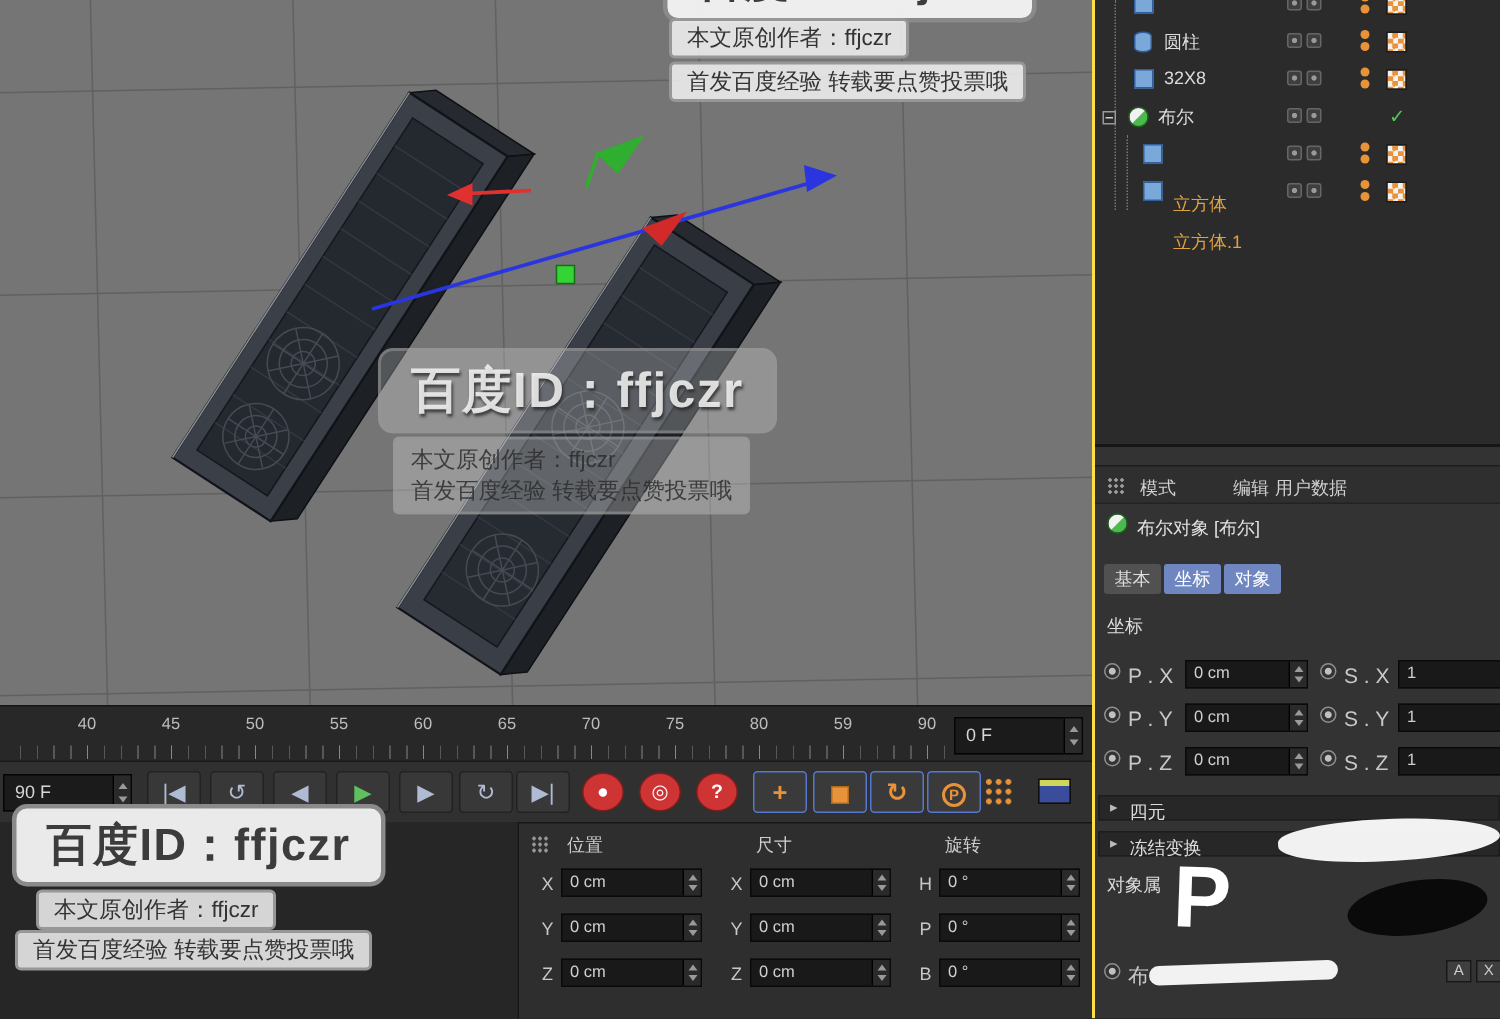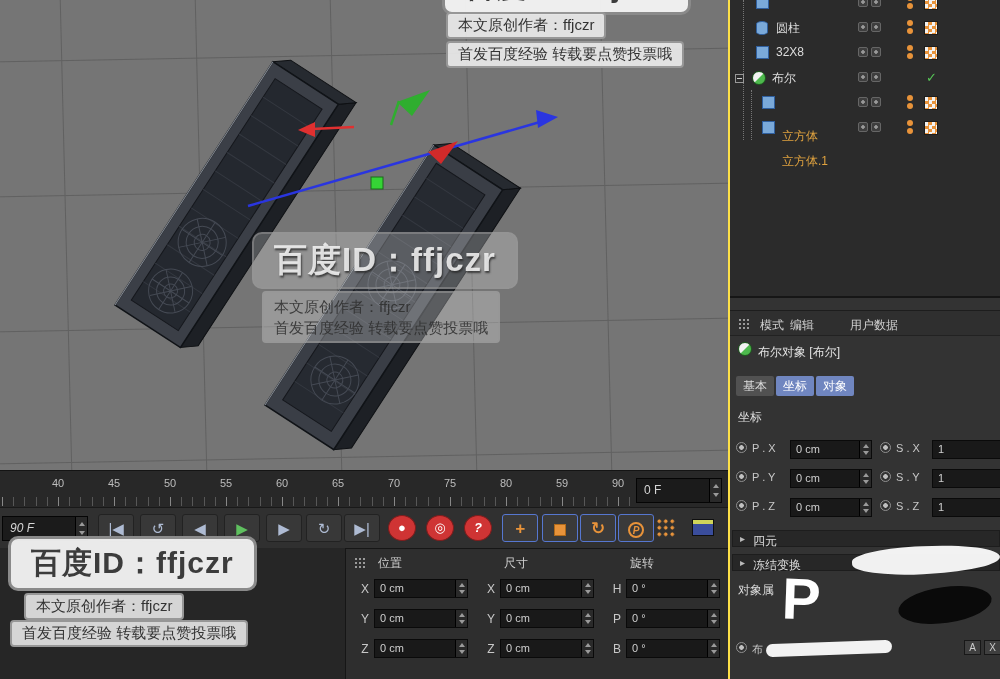--- a/index.html
+++ b/index.html
@@ -31,21 +31,21 @@
     background-image:repeating-linear-gradient(90deg,#888 0 1px,transparent 1px 56px),repeating-linear-gradient(90deg,#575757 0 1px,transparent 1px 11.2px);
     background-position:2px 0; }
   .frame-field { position:absolute; left:636px; top:7px; width:86px; height:25px; display:flex; background:#1b1b1b; border:1px solid #050505; }
   .fval { flex:1; font-size:12px; color:#d6d6d6; padding-left:7px; line-height:22px; white-space:nowrap; overflow:hidden; }
   .stp { width:12px; border-left:1px solid #000; background:#2a2a2a; display:flex; flex-direction:column; align-items:center; justify-content:space-evenly; }
   .stp i { display:block; width:0; height:0; border-left:3px solid transparent; border-right:3px solid transparent; }
   .stp .u { border-bottom:4px solid #9a9a9a; }
   .stp .d { border-top:4px solid #9a9a9a; }
 
   
-  .transport { position:absolute; left:0; top:507px; width:728px; height:41px; background:#303030; border-top:1px solid #191919;font-style:italic; }
+  .transport { position:absolute; left:0; top:507px; width:728px; height:41px; background:#303030; border-top:1px solid #191919; }
   .endfield { position:absolute; left:2px; top:8px; width:86px; height:25px; display:flex; background:#1b1b1b; border:1px solid #050505; }
   .tbtn { position:absolute; top:6px; width:36px; height:28px; text-align:center; line-height:28px; font-size:15px; color:#aebbd3; background:#383838; border:1px solid #222; border-radius:3px; }
   .tbtn.red { width:28px; height:26px; top:7px; border-radius:50%; background:#cf3434; border:1px solid #7e1d1d; color:#fff; font-size:13px; font-weight:bold; line-height:24px; }
   .tbtn.tool { border:1px solid #5677d0; color:#e8933a; font-size:17px; font-weight:bold; background:#3a3a3a; }
   .tbtn.play { color:#5fc05f; }
   .sqico { display:inline-block; width:12px; height:12px; background:#e8933a; border:1px solid #b06a1a; vertical-align:middle; }
   .pcirc { display:inline-block; width:16px; height:16px; line-height:14px; border:2px solid #e8933a; border-radius:50%; font-size:10px; font-weight:bold; color:#e8933a; vertical-align:middle; }
   .odgrid { position:absolute; top:10px; width:20px; height:20px; background-image:radial-gradient(#e8933a 1.7px,transparent 2.1px); background-size:6.5px 6.5px; }
   .film { position:absolute; top:11px; width:22px; height:17px; background:linear-gradient(180deg,#cfd45a 0 4px,#3a4d9c 4px 100%); border:1px solid #0f0f0f; }
 
@@ -81,21 +81,21 @@
   .attr { position:absolute; left:0; top:296px; width:272px; height:383px; background:#333; border-top:2px solid #161616; overflow:hidden; }
   .attr-menu { position:absolute; left:0; top:12px; width:272px; height:26px; background:#2f2f2f; border-top:1px solid #1d1d1d; border-bottom:1px solid #222; }
   .attr-menu span { position:absolute; top:6px; font-size:12px; color:#d0d0d0; }
   .attr-title { position:absolute; left:0; top:44px; height:22px; }
   .attr-title .t { position:absolute; left:28px; top:2px; font-size:12px; color:#e2e2e2; white-space:nowrap; }
   .chip { position:absolute; top:78px; height:20px; line-height:20px; padding:0 7px; font-size:12px; border-radius:2px; color:#ddd; background:#515151; }
   .chip.sel { background:#7086c0; color:#fff; }
   .sect-label { position:absolute; font-size:12px; color:#ddd; }
   .ar { position:absolute; left:0; width:272px; height:24px; }
   .radio { position:absolute; width:11px; height:11px; border:1px solid #909090; border-radius:50%; background:radial-gradient(#c0c0c0 2px,transparent 2.6px); top:4px; }
-  .arl { position:absolute; top:4px; font-size:11px; color:#c8c8c8; white-space:nowrap; }
+  .arl { position:absolute; top:4px; font-size:14px; color:#c8c8c8; white-space:nowrap; }
   .strip { position:absolute; left:2px; width:268px; height:17px; background:#272727; border:1px solid #1d1d1d; }
   .strip .chev { position:absolute; left:7px; top:2px; font-size:10px; color:#bbb; }
   .strip .st { position:absolute; left:20px; top:2px; font-size:12px; color:#ddd; }
   .blob-white { position:absolute; background:#fafafa; opacity:.96; }
   .blob-black { position:absolute; background:#0a0a0a; }
   .big-p { position:absolute; font-size:58px; font-weight:bold; color:#fff; transform:rotate(2deg); line-height:58px; }
   .mini-btn { position:absolute; width:17px; height:15px; background:#3f3f3f; border:1px solid #181818; color:#ccc; font-size:10px; text-align:center; line-height:13px; }
 </style>
 </head>
 <body>
@@ -405,21 +405,21 @@
             <i></i>
           </span>
         <span class="checker"></span>
       </div>
     </div>
 
     <div class="attr">
       <div class="attr-menu">
         <span class="gdots" style="left:8px; top:7px; position:absolute"></span>
         <span style="left:30px">模式</span>
-        <span style="left:60px">编辑</span>
+        <span style="left:92px">编辑</span>
         <span style="left:120px">用户数据</span>
       </div>
 
       <div class="attr-title">
         <span class="om-icon icon-sphere" style="left:8px; top:0"></span>
         <span class="t">布尔对象 [布尔]</span>
       </div>
 
       <span class="chip" style="left:6px">基本</span>
       <span class="chip sel" style="left:46px">坐标</span>

